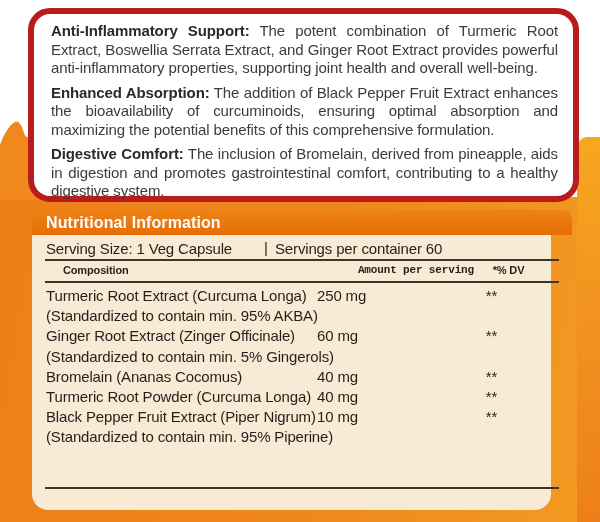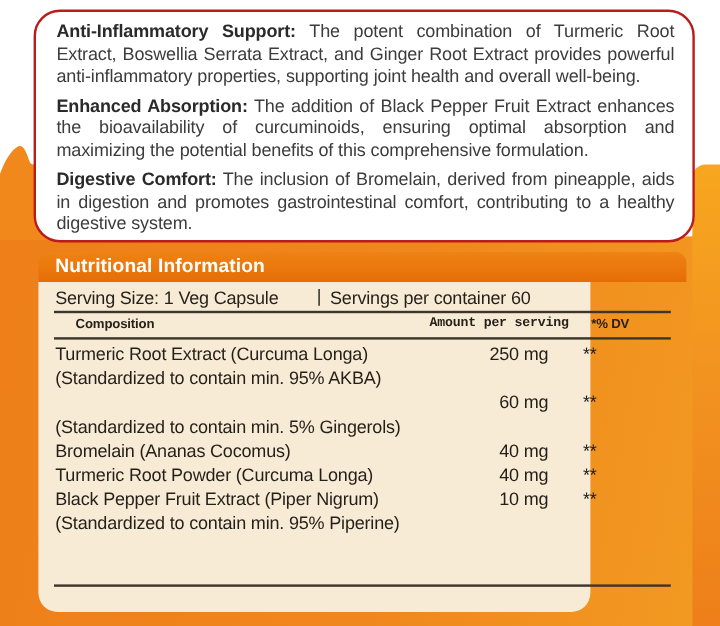--- a/index.html
+++ b/index.html
@@ -18,55 +18,55 @@
     border-top-left-radius:11px;
     background:linear-gradient(180deg,#f7a71f 0%,#f29320 45%,#ee7f1a 100%);
   }
   .left-wave{
     position:absolute;left:0;top:112px;width:42px;height:88px;
   }
   
   .benefits-box{
     position:absolute;left:28px;top:8px;width:551px;height:194px;
     box-sizing:border-box;background:#ffffff;
-    border:2px solid #b91c1c;border-radius:22px;
+    border:6px solid #b91c1c;border-radius:22px;
     padding:8px 15px 8px 17px;
     font-size:15px;line-height:18.5px;letter-spacing:-0.1px;
     color:#3c3c3c;text-align:justify;z-index:3;
   }
   .benefits-box p{margin:0 0 6px 0;}
   .p-head{font-weight:bold;color:#2a2a2a;}
   
   .nut-bar{
     position:absolute;left:32px;top:210px;width:540px;height:25px;
     box-sizing:border-box;
     border-radius:9px 9px 0 0;
     background:linear-gradient(180deg,#ee8315,#e66d06);
     color:#ffffff;font-weight:bold;font-size:16px;line-height:25px;
     padding-left:14px;letter-spacing:0.1px;z-index:2;
   }
   .panel{
-    position:absolute;left:32px;top:235px;width:460px;height:275px;
+    position:absolute;left:32px;top:235px;width:519px;height:275px;
     background:#f7ebd6;border-radius:0 0 16px 16px;
     color:#241f18;font-size:15px;letter-spacing:-0.15px;z-index:2;
   }
   .panel .abs{position:absolute;white-space:nowrap;}
   .serv-left{left:14px;top:5px;}
   .serv-div{left:232px;top:4px;}
   .serv-right{left:243px;top:5px;}
   .hr1{left:13px;top:24px;width:514px;height:2px;background:#3e352a;}
   .col-head{top:29px;font-weight:bold;font-size:11px;margin-left:17px;}
   .col-name{left:14px;}
   .col-amount{left:285px;width:140px;text-align:right;font-family:Liberation Mono, monospace;}
   .col-dv{left:412px;width:95px;text-align:center;}
   .hr2{left:13px;top:46px;width:514px;height:2px;background:#3e352a;}
   .rows{position:absolute;left:0;top:51px;width:540px;}
   .trow{position:relative;height:20.2px;line-height:20.2px;}
   .trow .name{position:absolute;left:14px;white-space:nowrap;}
-  .trow .amount{position:absolute;left:285px;width:140px;text-align:right;}
+  .trow .amount{position:absolute;left:285px;width:140px;text-align:left;}
   .trow .dv{position:absolute;left:412px;width:95px;text-align:center;}
   .hr3{left:13px;top:252px;width:514px;height:1.5px;background:#3e352a;}
   .footnote{left:14px;top:256px;}
 </style>
 </head>
 <body>
 
 <div class="bg-orange"></div>
 <svg class="left-wave" viewBox="0 0 42 88" preserveAspectRatio="none">
   <path d="M0,88 L0,33 C3,24 9,13 15,10 C19,8 22,14 24,21 C26,27 29,26 32,20 C35,15 39,22 42,30 L42,88 Z" fill="#f0881c"></path>
@@ -97,20 +97,21 @@
         <span class="name">Turmeric Root Extract (Curcuma Longa)</span>
         <span class="amount">250 mg</span>
         <span class="dv">**</span>
       </div>
     <div class="trow">
         <span class="name">(Standardized to contain min. 95% AKBA)</span>
         <span class="amount"></span>
         <span class="dv"></span>
       </div>
     <div class="trow">
+        <span class="name">Ginger Root Extract (Zinger Officinale)</span>
         <span class="amount">60 mg</span>
         <span class="dv">**</span>
       </div>
     <div class="trow">
         <span class="name">(Standardized to contain min. 5% Gingerols)</span>
         <span class="amount"></span>
         <span class="dv"></span>
       </div>
     <div class="trow">
         <span class="name">Bromelain (Ananas Cocomus)</span>

